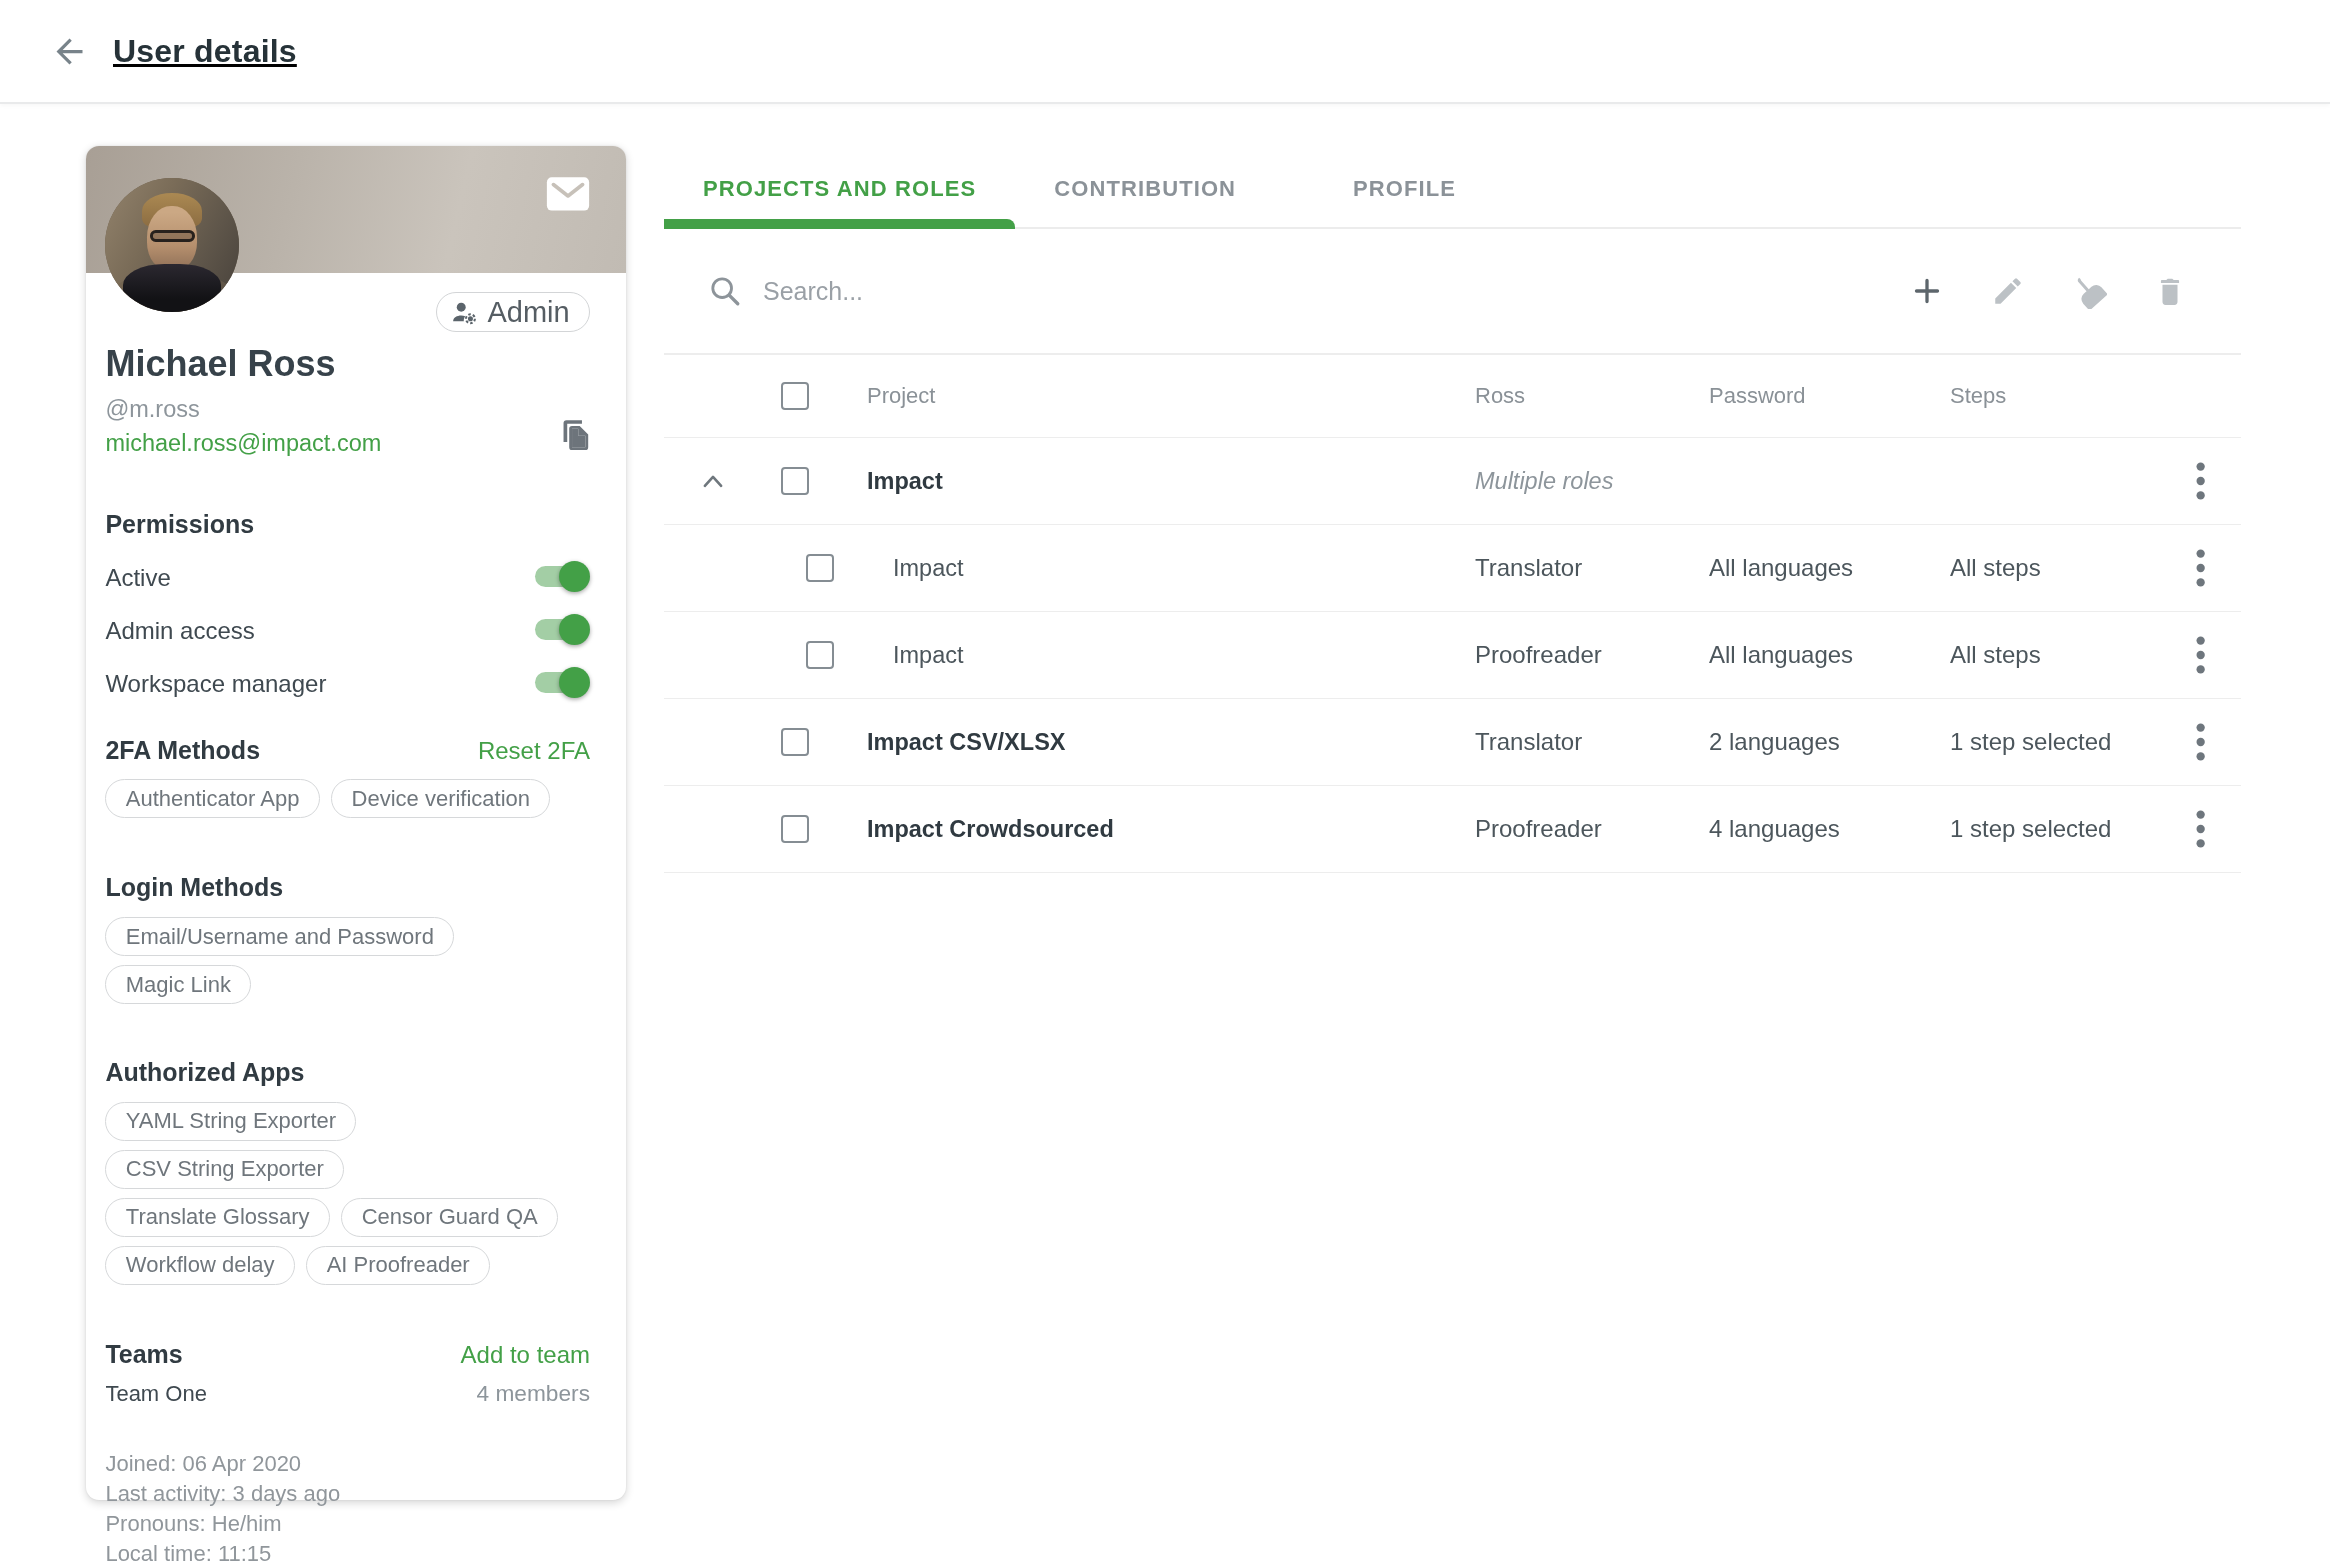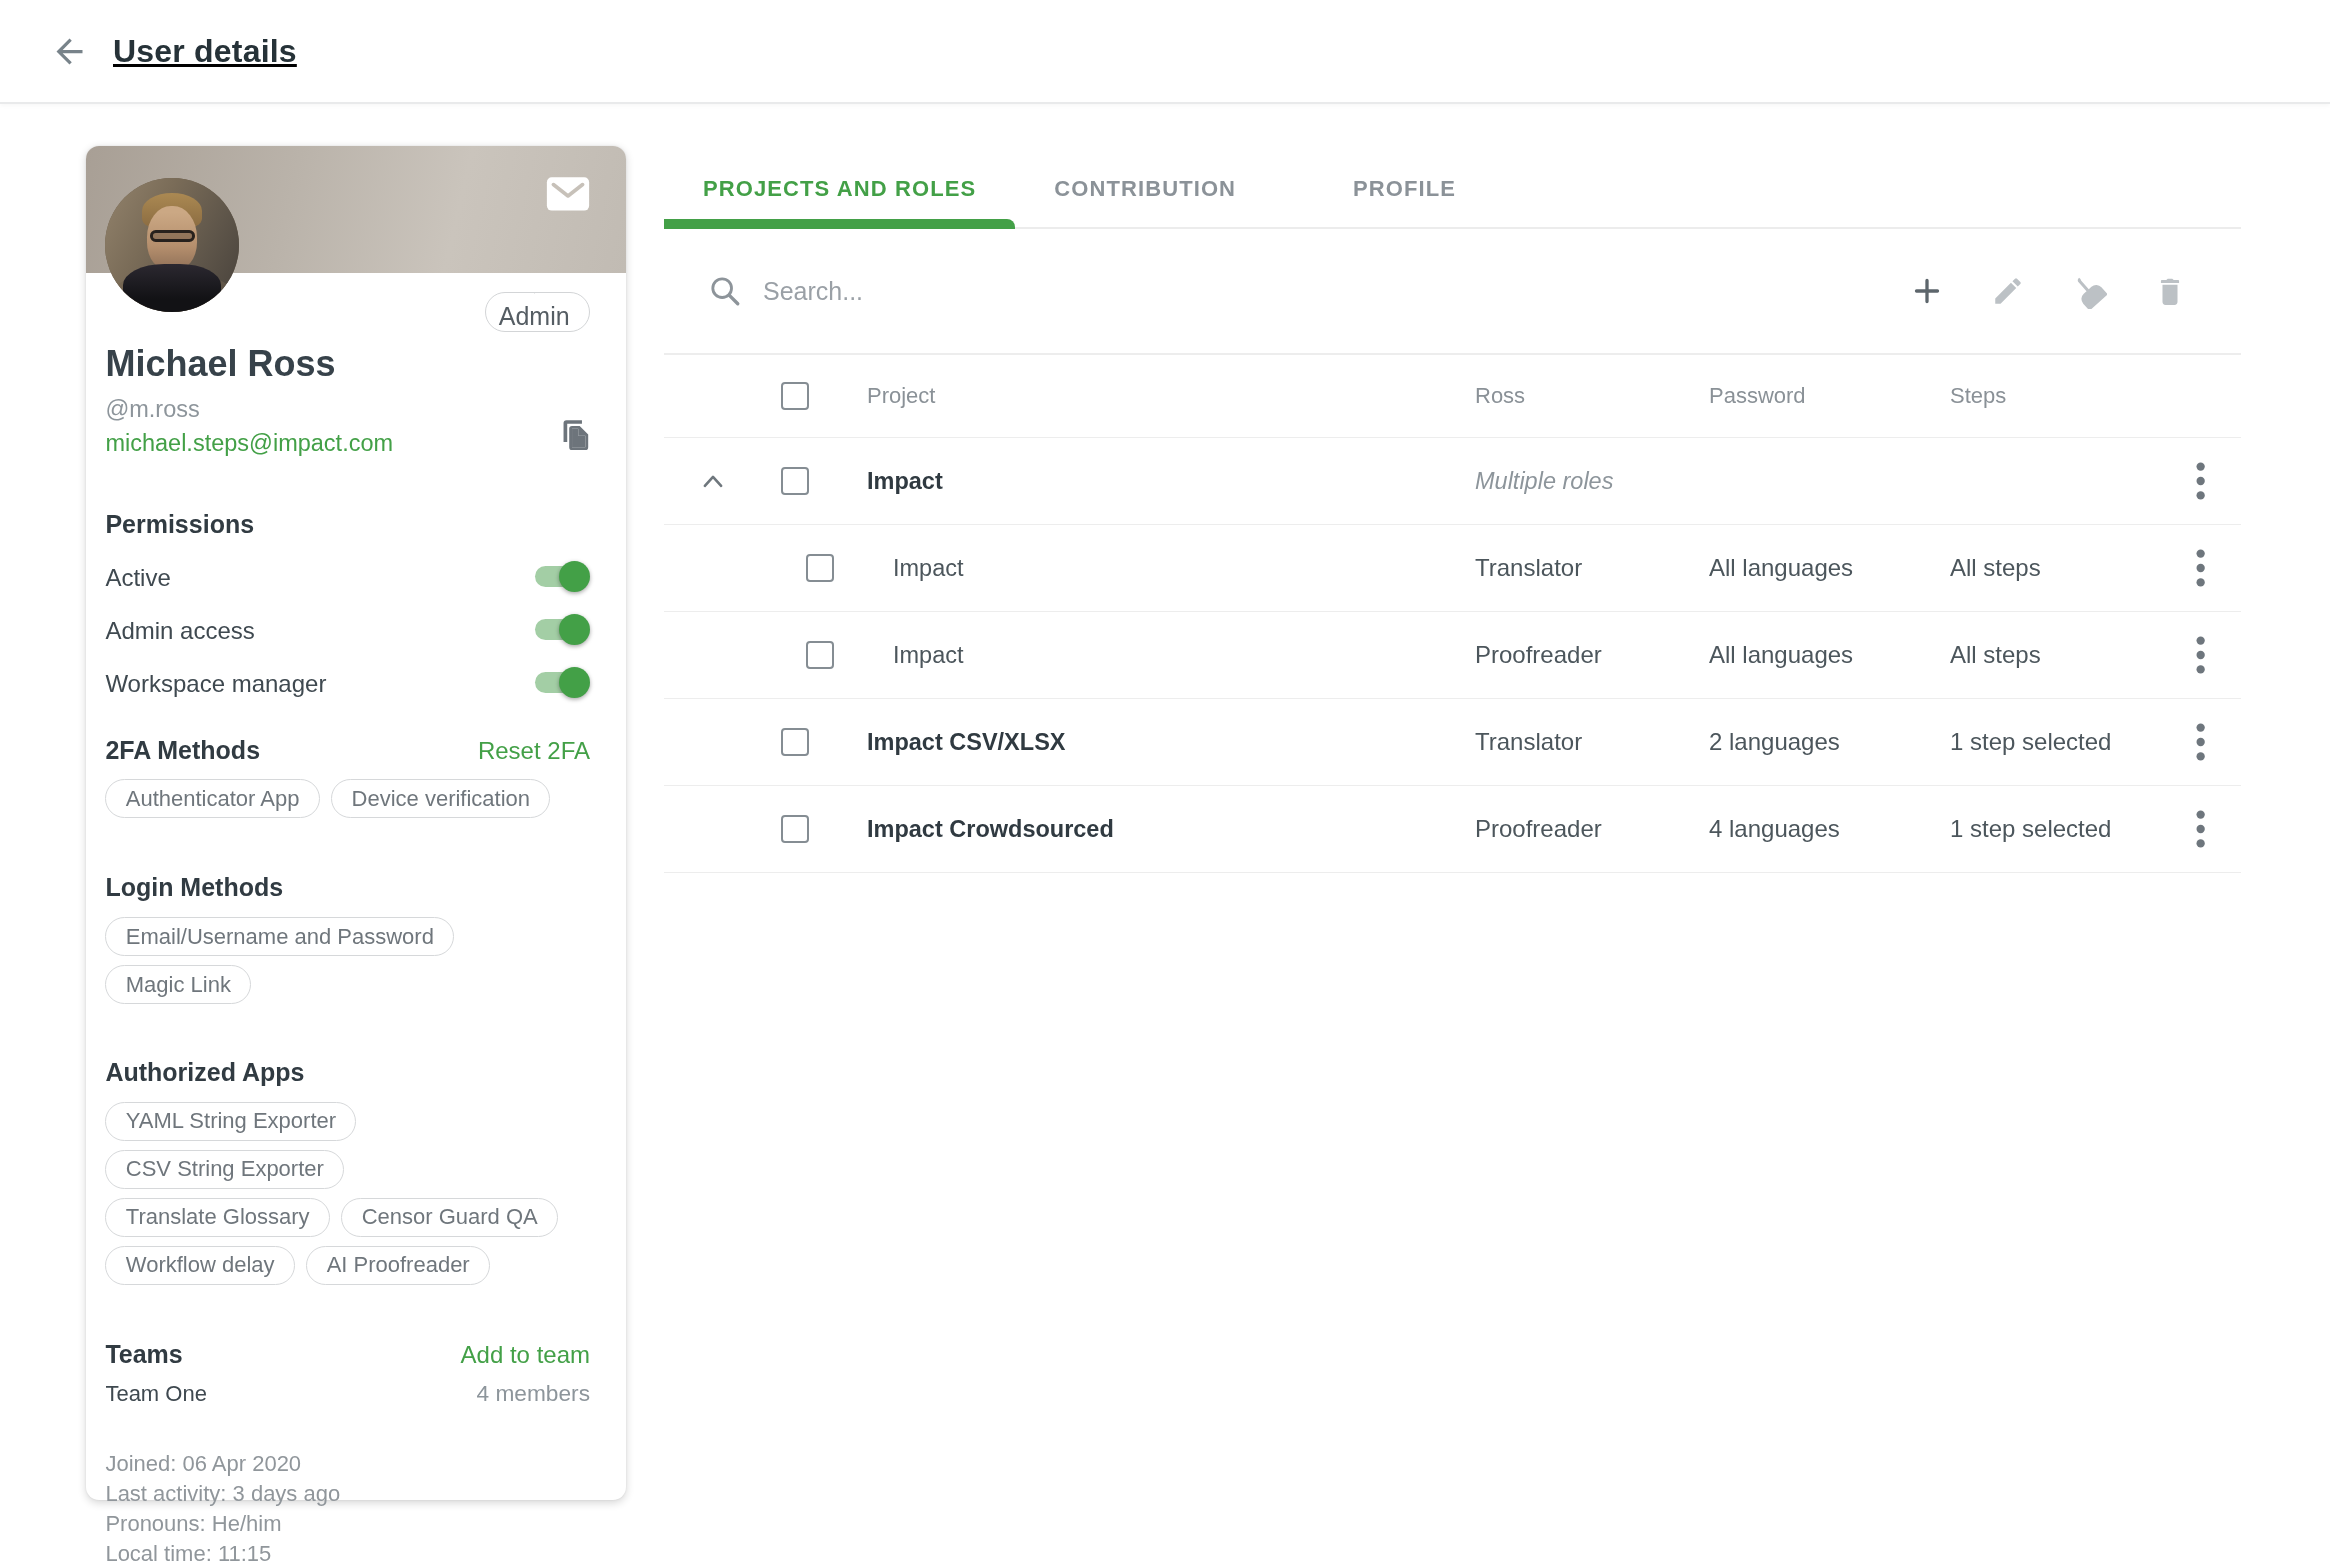--- a/index.html
+++ b/index.html
@@ -33,21 +33,21 @@
     background: linear-gradient(180deg, #cba884 10%, #b58f6d 62%, #93735a 95%); }
   .av-glasses { position: absolute; left: 45px; top: 52px; width: 45px; height: 12px;
     border: 3.2px solid #27211d; border-radius: 5.7px; background: rgba(35,30,26,.28); }
   .av-body { position: absolute; left: 18px; top: 86px; width: 98px; height: 50px;
     border-radius: 42% 42% 0 0; background: linear-gradient(180deg, #2b2830, #121215 70%); }
   .av-coat { position: absolute; left: 6.5px; top: 95px; width: 121px; height: 40px;
     border-radius: 50% 50% 0 0; background: linear-gradient(180deg, rgba(122,106,84,.55), rgba(70,62,52,.4)); }
   .admin-badge { position: absolute; top: 146px; right: 36px; height: 40px;
     border: 1.6px solid #d3d5d7; border-radius: 20px; background: #fff;
     display: flex; align-items: center; gap: 8px; padding: 0 19.4px 0 13px;
-    font-size: 25px; color: #555d63; z-index: 2; flex-direction: column; }
+    font-size: 29px; color: #555d63; z-index: 2; }
   .card-body { position: absolute; left: 0; top: 127px; right: 0; padding: 0 36px 0 19.4px; }
   .person-name { margin-top: 71px; font-size: 36px; font-weight: 700; color: #37424a; line-height: 1.1; }
   .username { margin-top: 12px; font-size: 23.5px; color: #8d959b; }
   .email-link { display: inline-block; margin-top: 7.3px; font-size: 23.5px; color: #43a047; text-decoration: none; }
   .copy-btn { position: absolute; top: 272px; right: 32px; }
 
   .section-title { font-size: 25px; font-weight: 700; color: #313b42; }
   .perm-title { margin-top: 53px; }
   .perm-row { display: flex; align-items: flex-end; justify-content: space-between; margin-top: 21px; height: 32px; }
   .perm-row:first-of-type { margin-top: 26px; }
@@ -151,21 +151,21 @@
     <svg width="34" height="34" viewBox="0 0 24 24">
       <path d="M15.5 1.5H4.6A2.1 2.1 0 0 0 2.5 3.6V17h2.6V4.1h10.4V1.5z" fill="#6d747b"></path>
       <path d="M13.9 5.6H8.5a2 2 0 0 0-2 2v13a2 2 0 0 0 2 2h9.4a2 2 0 0 0 2-2V11.6l-6-6zm4 15H8.5V7.6h4.4v5h5v8z" fill="#6d747b"></path>
       <path d="M12.9 7.6h-4.4v13h9.4v-8h-5v-5z" fill="#6d747b"></path>
     </svg>
   </button>
 
   <div class="card-body">
     <div class="person-name">Michael Ross</div>
     <div class="username">@m.ross</div>
-    <a class="email-link" href="#">michael.steps@impact.com</a>
+    <a class="email-link" href="#">michael.ross@impact.com</a>
 
     <h2 class="section-title perm-title">Permissions</h2>
     <div class="perm-row">
       <span class="perm-label">Active</span>
       <div class="toggle">
           <div class="track"></div>
           <div class="knob"></div>
         </div>
     </div>
     <div class="perm-row">

